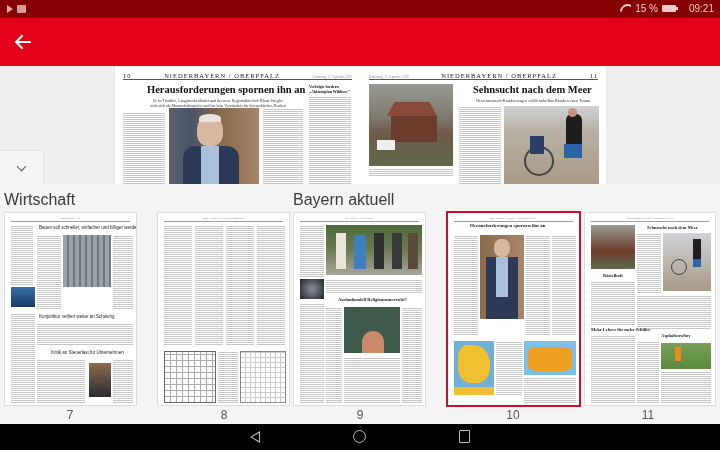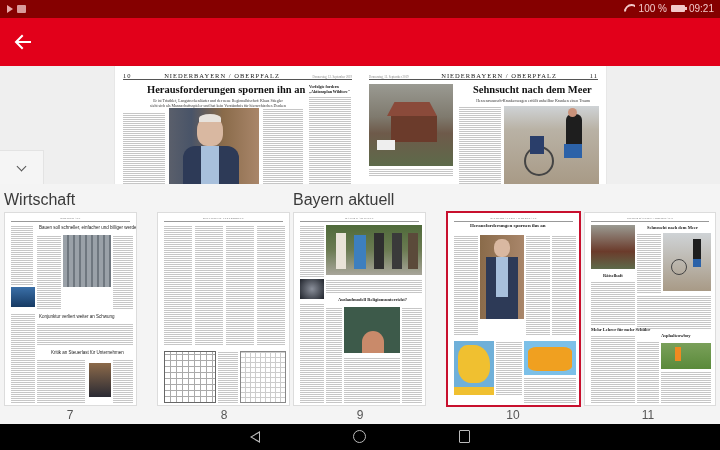--- a/index.html
+++ b/index.html
@@ -60,23 +60,23 @@
 
 <div class="screen">
 
   <div class="statusbar">
     <div class="left">
       <div class="sb-icon-play"></div>
       <div class="sb-icon-msg"></div>
     </div>
     <div class="right">
       <div class="sb-wifi"></div>
-      <span>100 %</span>
+      <span>15 %</span>
       <div class="sb-battery"></div>
-      <span style="margin-left:0;">09:21</span>
+      <span style="margin-left:9px;">09:21</span>
     </div>
   </div>
 
   <div class="toolbar">
     <div class="back-btn">
       <svg width="26" height="24" viewBox="0 0 26 24">
         <path d="M20 12 H7 M12 6 L6 12 L12 18" stroke="#ffffff" stroke-width="2" fill="none" stroke-linecap="square"></path>
       </svg>
     </div>
   </div>

